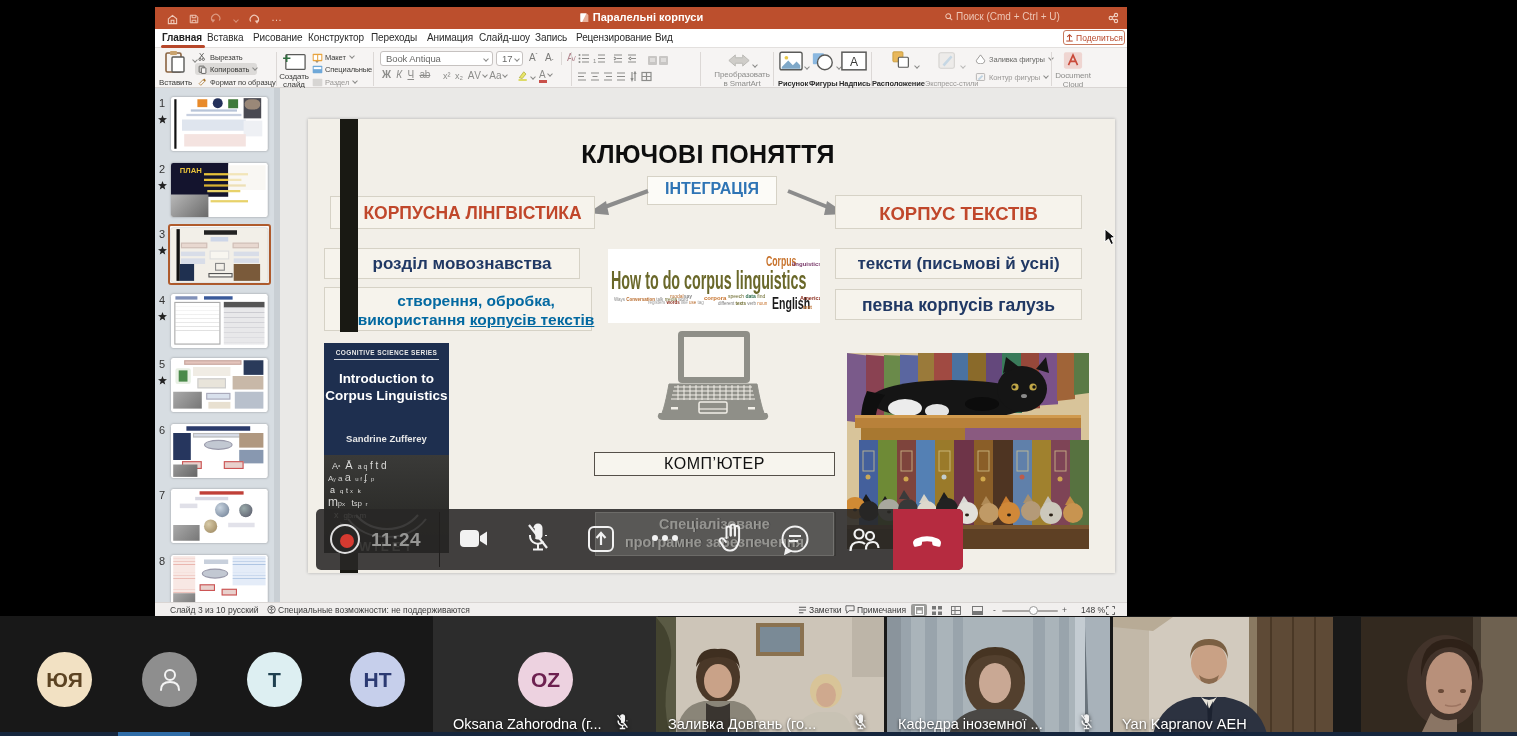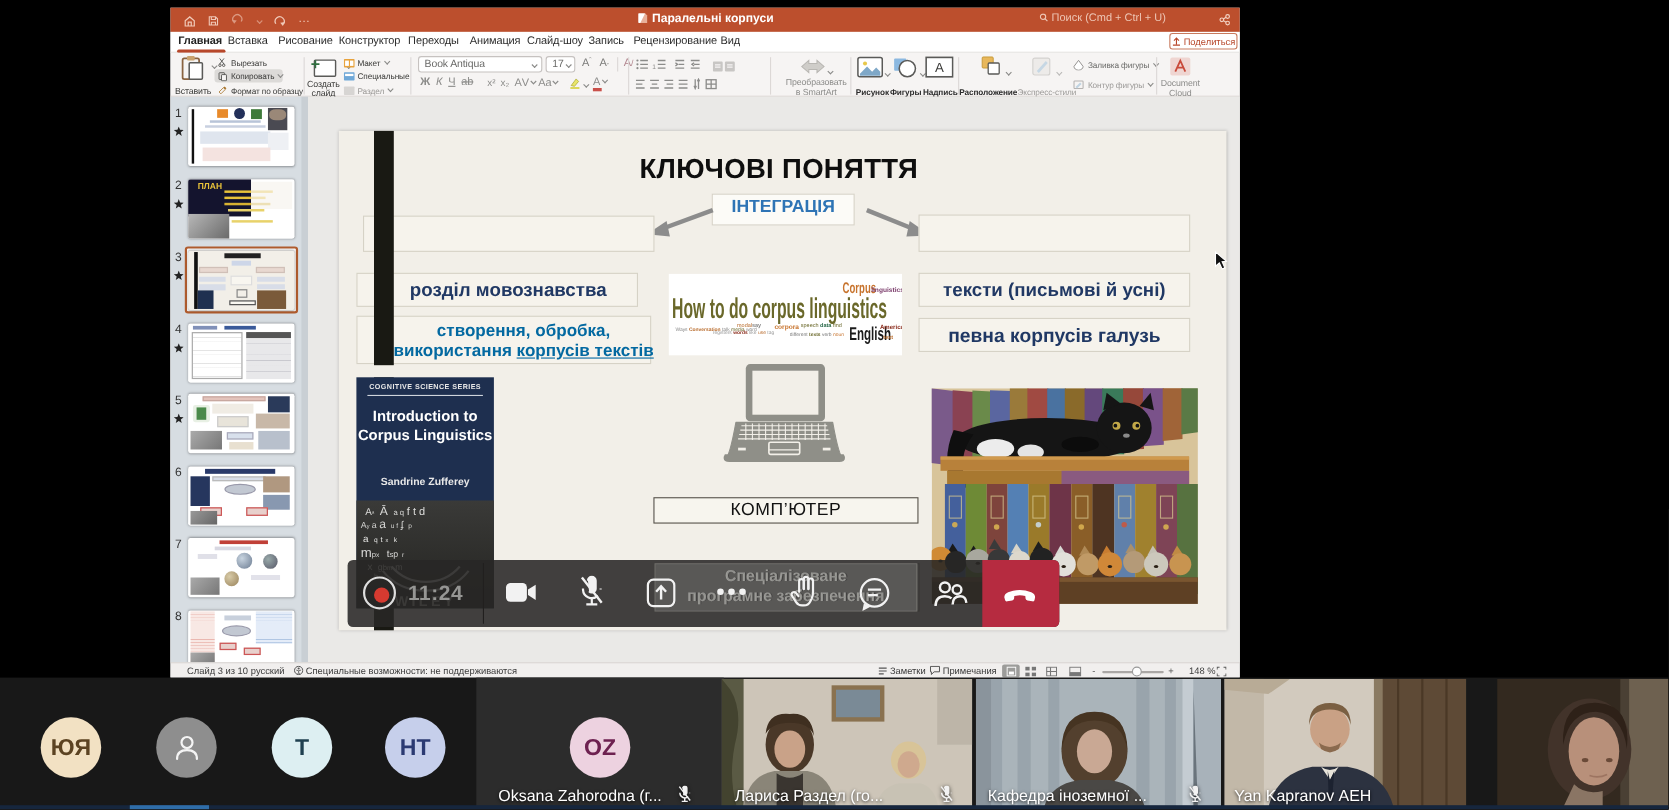--- a/index.html
+++ b/index.html
@@ -357,21 +357,23 @@
           <div class="abs sbox" style="left:339px;top:57px;width:130px;height:29px;background:#fcfbf7;"></div>
           <div class="abs" style="left:339px;top:61px;width:130px;text-align:center;font-size:16px;font-weight:bold;color:#2e74b5;">ІНТЕГРАЦІЯ</div>
           <svg class="abs" style="left:270px;top:60px;" width="280" height="45" viewBox="0 0 280 45">
             <path d="M70 12 L24 29" stroke="#8c8c8c" stroke-width="4" fill="none"></path>
             <path d="M28 22 L10 34 L31 36 Z" fill="#8c8c8c"></path>
             <path d="M210 12 L252 29" stroke="#8c8c8c" stroke-width="4" fill="none"></path>
             <path d="M249 22 L268 35 L246 36 Z" fill="#8c8c8c"></path>
           </svg>
           <div class="abs" style="left:0;top:21px;width:800px;text-align:center;font-size:25px;font-weight:bold;color:#0e0e0e;letter-spacing:.3px;">КЛЮЧОВІ ПОНЯТТЯ</div>
           <div class="abs sbox" style="left:22px;top:77px;width:265px;height:33px;"></div>
+          <div class="abs" style="left:42px;top:84px;width:245px;text-align:center;font-size:17.5px;font-weight:bold;color:#c0472b;">КОРПУСНА ЛІНГВІСТИКА</div>
           <div class="abs sbox" style="left:527px;top:76px;width:247px;height:34px;"></div>
+          <div class="abs" style="left:527px;top:84px;width:247px;text-align:center;font-size:18.5px;font-weight:bold;color:#c0472b;">КОРПУС ТЕКСТІВ</div>
           <div class="abs sbox" style="left:16px;top:129px;width:256px;height:31px;"></div>
           <div class="abs" style="left:36px;top:135px;width:236px;text-align:center;font-size:17px;font-weight:bold;color:#203864;">розділ мовознавства</div>
           <div class="abs sbox" style="left:16px;top:168px;width:268px;height:44px;"></div>
           <div class="abs" style="left:48px;top:172px;width:240px;text-align:center;font-size:15.5px;font-weight:bold;color:#0369a1;line-height:19px;">створення, обробка,<br>використання <span style="text-decoration:underline">корпусів текстів</span></div>
           <div class="abs sbox" style="left:527px;top:129px;width:247px;height:31px;"></div>
           <div class="abs" style="left:527px;top:135px;width:247px;text-align:center;font-size:17px;font-weight:bold;color:#203864;">тексти (письмові й усні)</div>
           <div class="abs sbox" style="left:527px;top:170px;width:247px;height:31px;"></div>
           <div class="abs" style="left:527px;top:176px;width:247px;text-align:center;font-size:17.5px;font-weight:bold;color:#203864;">певна корпусів галузь</div>
 
           <div class="abs" style="left:300px;top:130px;width:212px;height:74px;background:#fff;overflow:hidden;">
@@ -680,21 +682,21 @@
         <path d="M20 117 Q24 88 48 84 L78 84 Q100 88 104 117 Z" fill="#8a8578"></path>
         <path d="M50 86 Q62 94 74 86 L74 117 L50 117 Z" fill="#3a3530"></path>
           </g>
         <g>
             <ellipse cx="170" cy="74" rx="16" ry="17" fill="#d8c498"></ellipse>
         <ellipse cx="170" cy="78" rx="10" ry="12" fill="#cfa98e"></ellipse>
         <path d="M140 117 Q144 98 162 95 L180 95 Q194 98 197 117 Z" fill="#c8c2b4"></path>
           </g>
       </svg>
     </div>
-    <div class="vname" style="left:668px;">Лариса Раздел (го...</div>
+    <div class="vname" style="left:668px;">Заливка Довгань (го...</div>
     <svg class="abs micw" style="left:852px;top:98px;" width="17" height="17" viewBox="0 0 26 31">
         <g fill="none" stroke="#f2f2f2" stroke-width="2.4">
           <path d="M9.5 5 a3.5 3.5 0 0 1 7 0 V12 a3.5 3.5 0 0 1 -6 2.5" fill="#f2f2f2"></path>
           <path d="M5 12 V13 a8 8 0 0 0 13.5 5.5 M21 13 V12"></path>
           <path d="M13 21 V26 M8 26.5 H18"></path>
           <path d="M4 2 L22 25"></path>
         </g>
       </svg>
 
     <div class="abs vt" style="left:887px;width:223px;">

